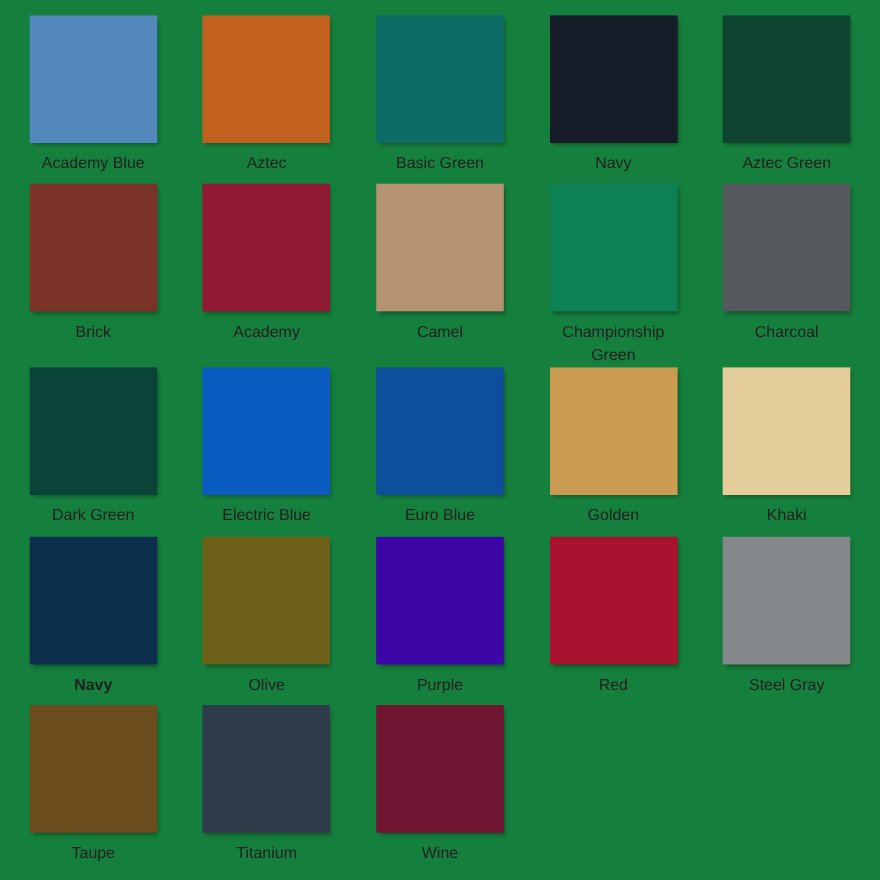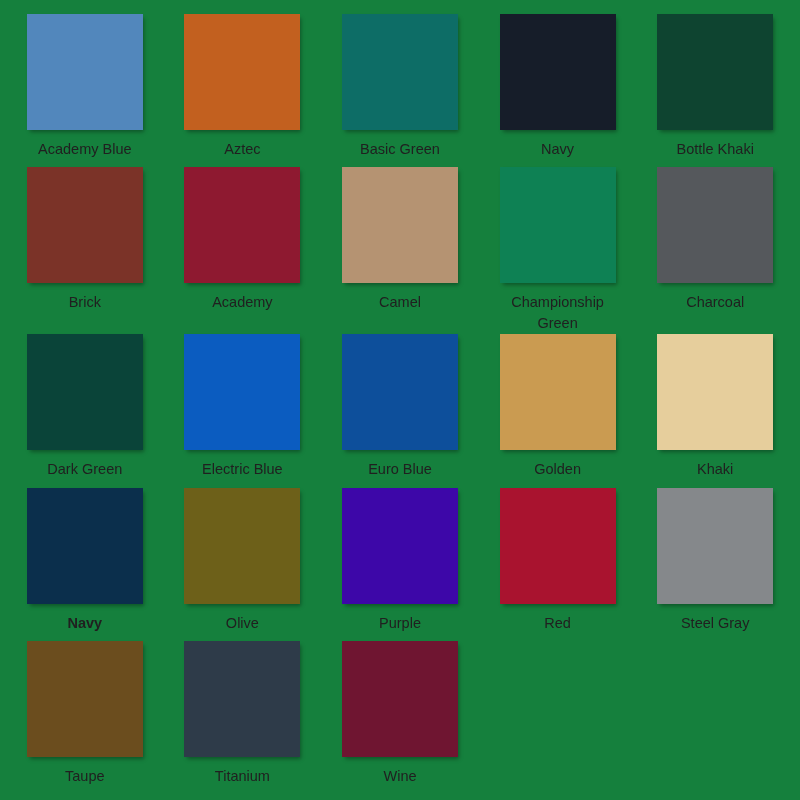--- a/index.html
+++ b/index.html
@@ -67,21 +67,21 @@
     <div class="swatch-cell">
       <div class="swatch-chip" style="background-color: rgb(13, 109, 102);"></div>
       <div class="swatch-label" style="color: rgb(32, 32, 32);">Basic Green</div>
     </div>
     <div class="swatch-cell">
       <div class="swatch-chip" style="background-color: rgb(22, 29, 41);"></div>
       <div class="swatch-label" style="color: rgb(32, 32, 32);">Navy</div>
     </div>
     <div class="swatch-cell">
       <div class="swatch-chip" style="background-color: rgb(14, 68, 48);"></div>
-      <div class="swatch-label" style="color: rgb(32, 32, 32);">Bottle Khaki</div>
+      <div class="swatch-label" style="color: rgb(32, 32, 32);">Aztec Green</div>
     </div>
     <div class="swatch-cell">
       <div class="swatch-chip" style="background-color: rgb(123, 51, 40);"></div>
       <div class="swatch-label" style="color: rgb(32, 32, 32);">Brick</div>
     </div>
     <div class="swatch-cell">
       <div class="swatch-chip" style="background-color: rgb(142, 25, 48);"></div>
       <div class="swatch-label" style="color: rgb(32, 32, 32);">Academy</div>
     </div>
     <div class="swatch-cell">

